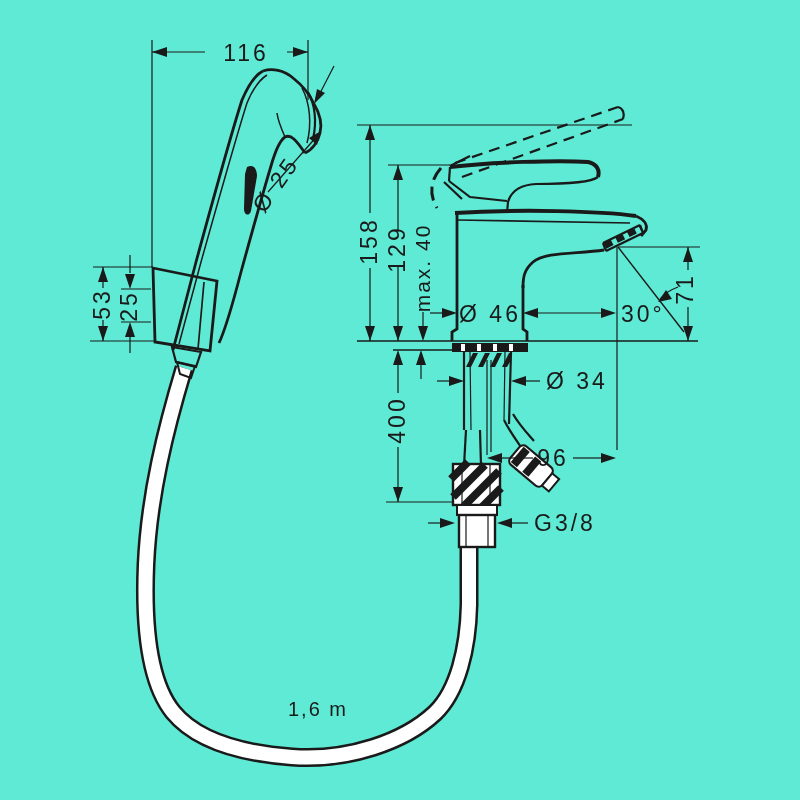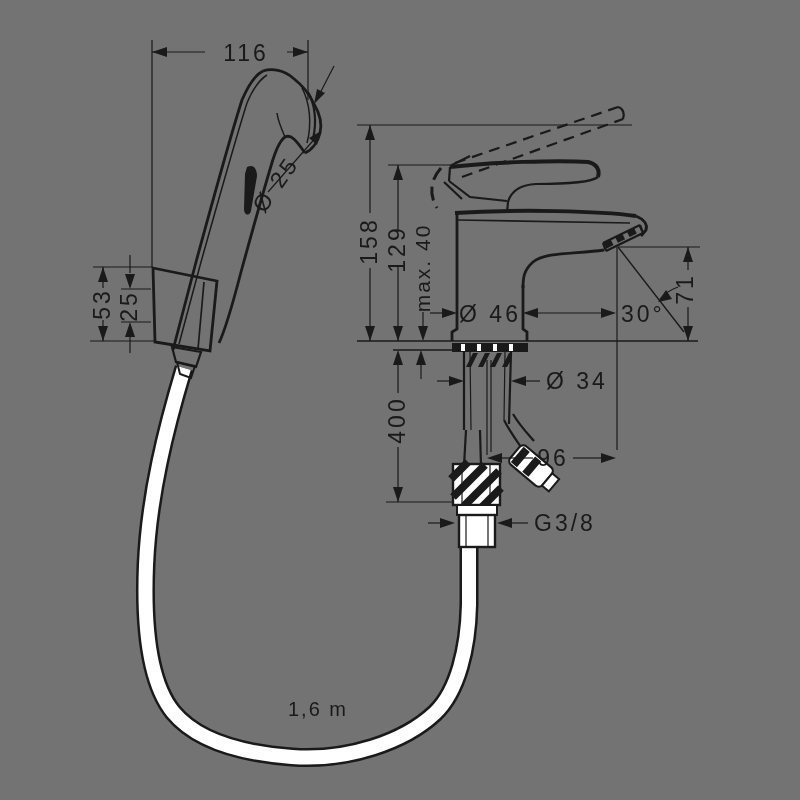--- a/index.html
+++ b/index.html
@@ -1,16 +1,16 @@
 <!DOCTYPE html>
 <html><head>
 <meta charset="utf-8">
 <style>
   html,body{margin:0;padding:0;background:#ffffff;}
-  .stage{width:800px;height:800px;position:relative;background:#737373;overflow:hidden;}
+  .stage{width:800px;height:800px;position:relative;background:#5eead4;overflow:hidden;}
   svg{display:block;}
   text{font-family:"Liberation Sans","DejaVu Sans",sans-serif;fill:#1a1a1a;}
   .dim-num{font-size:23px;letter-spacing:3px;}
   .dim-num-sm{font-size:21px;letter-spacing:2px;}
   .ln{stroke:#1a1a1a;fill:none;}
   .thin{stroke-width:1.2;}
   .med{stroke-width:2.2;}
   .thick{stroke-width:2.8;}
   .heavy{stroke-width:4;}
   .arrow{fill:#1a1a1a;stroke:none;}

